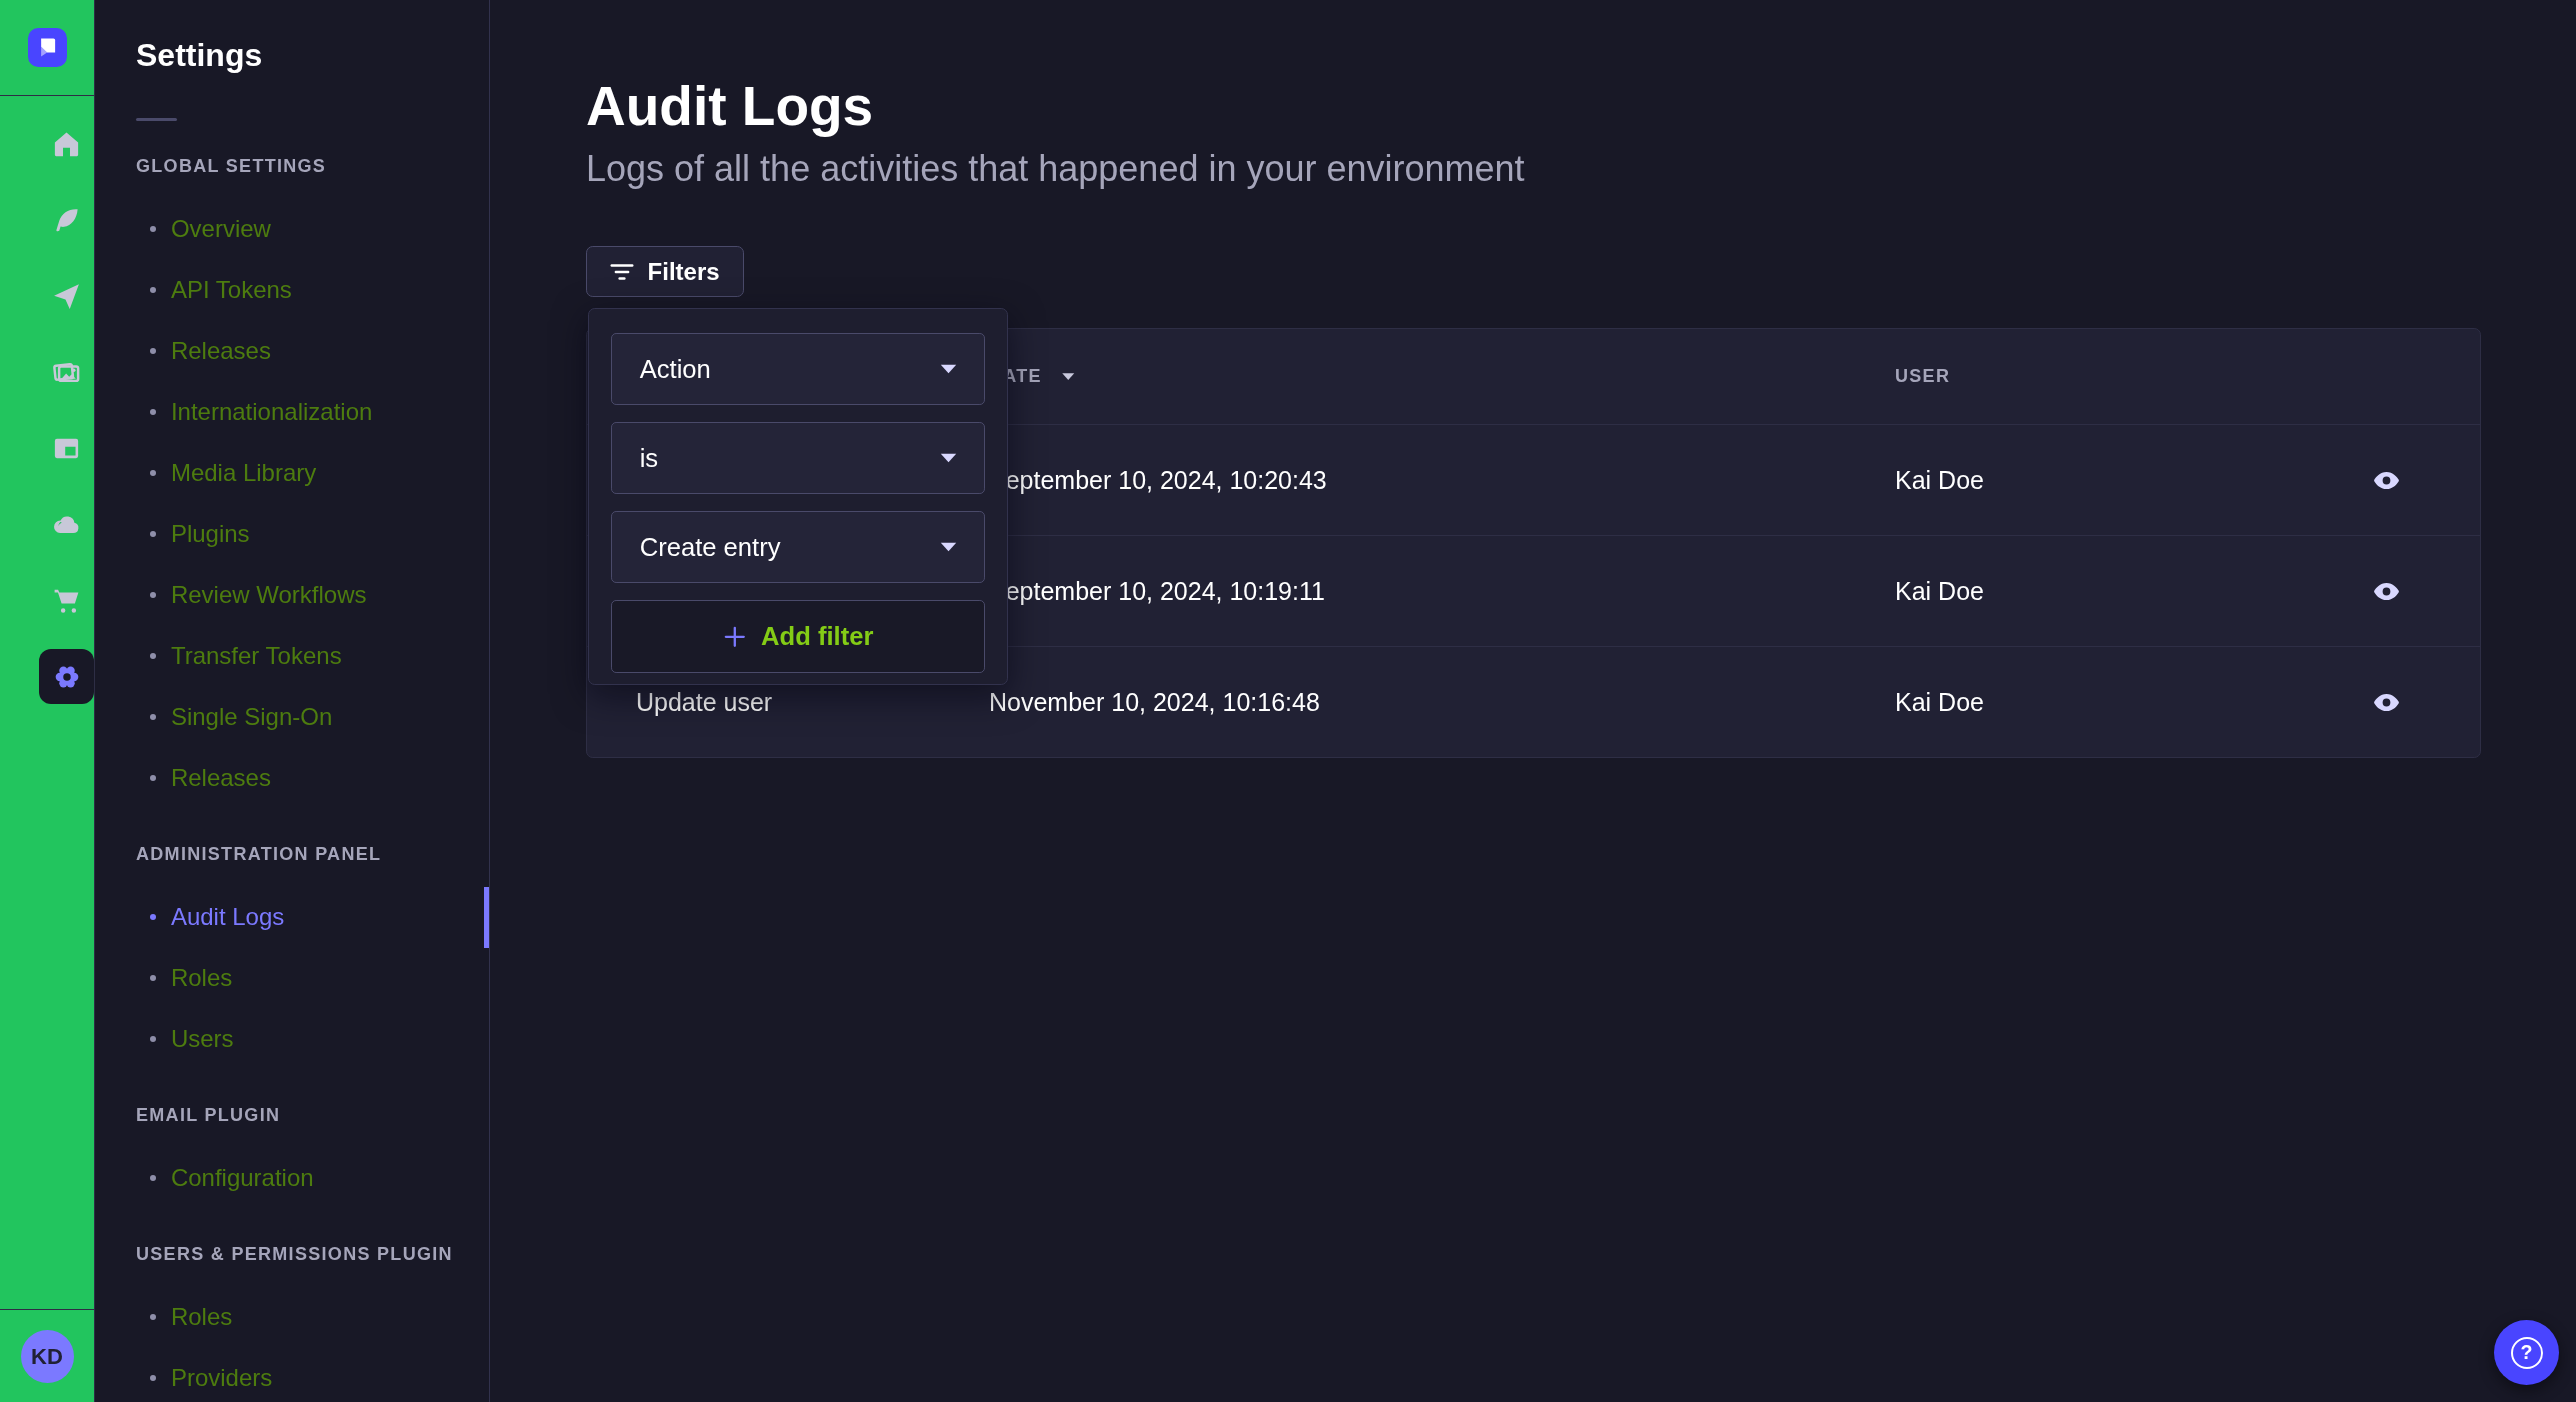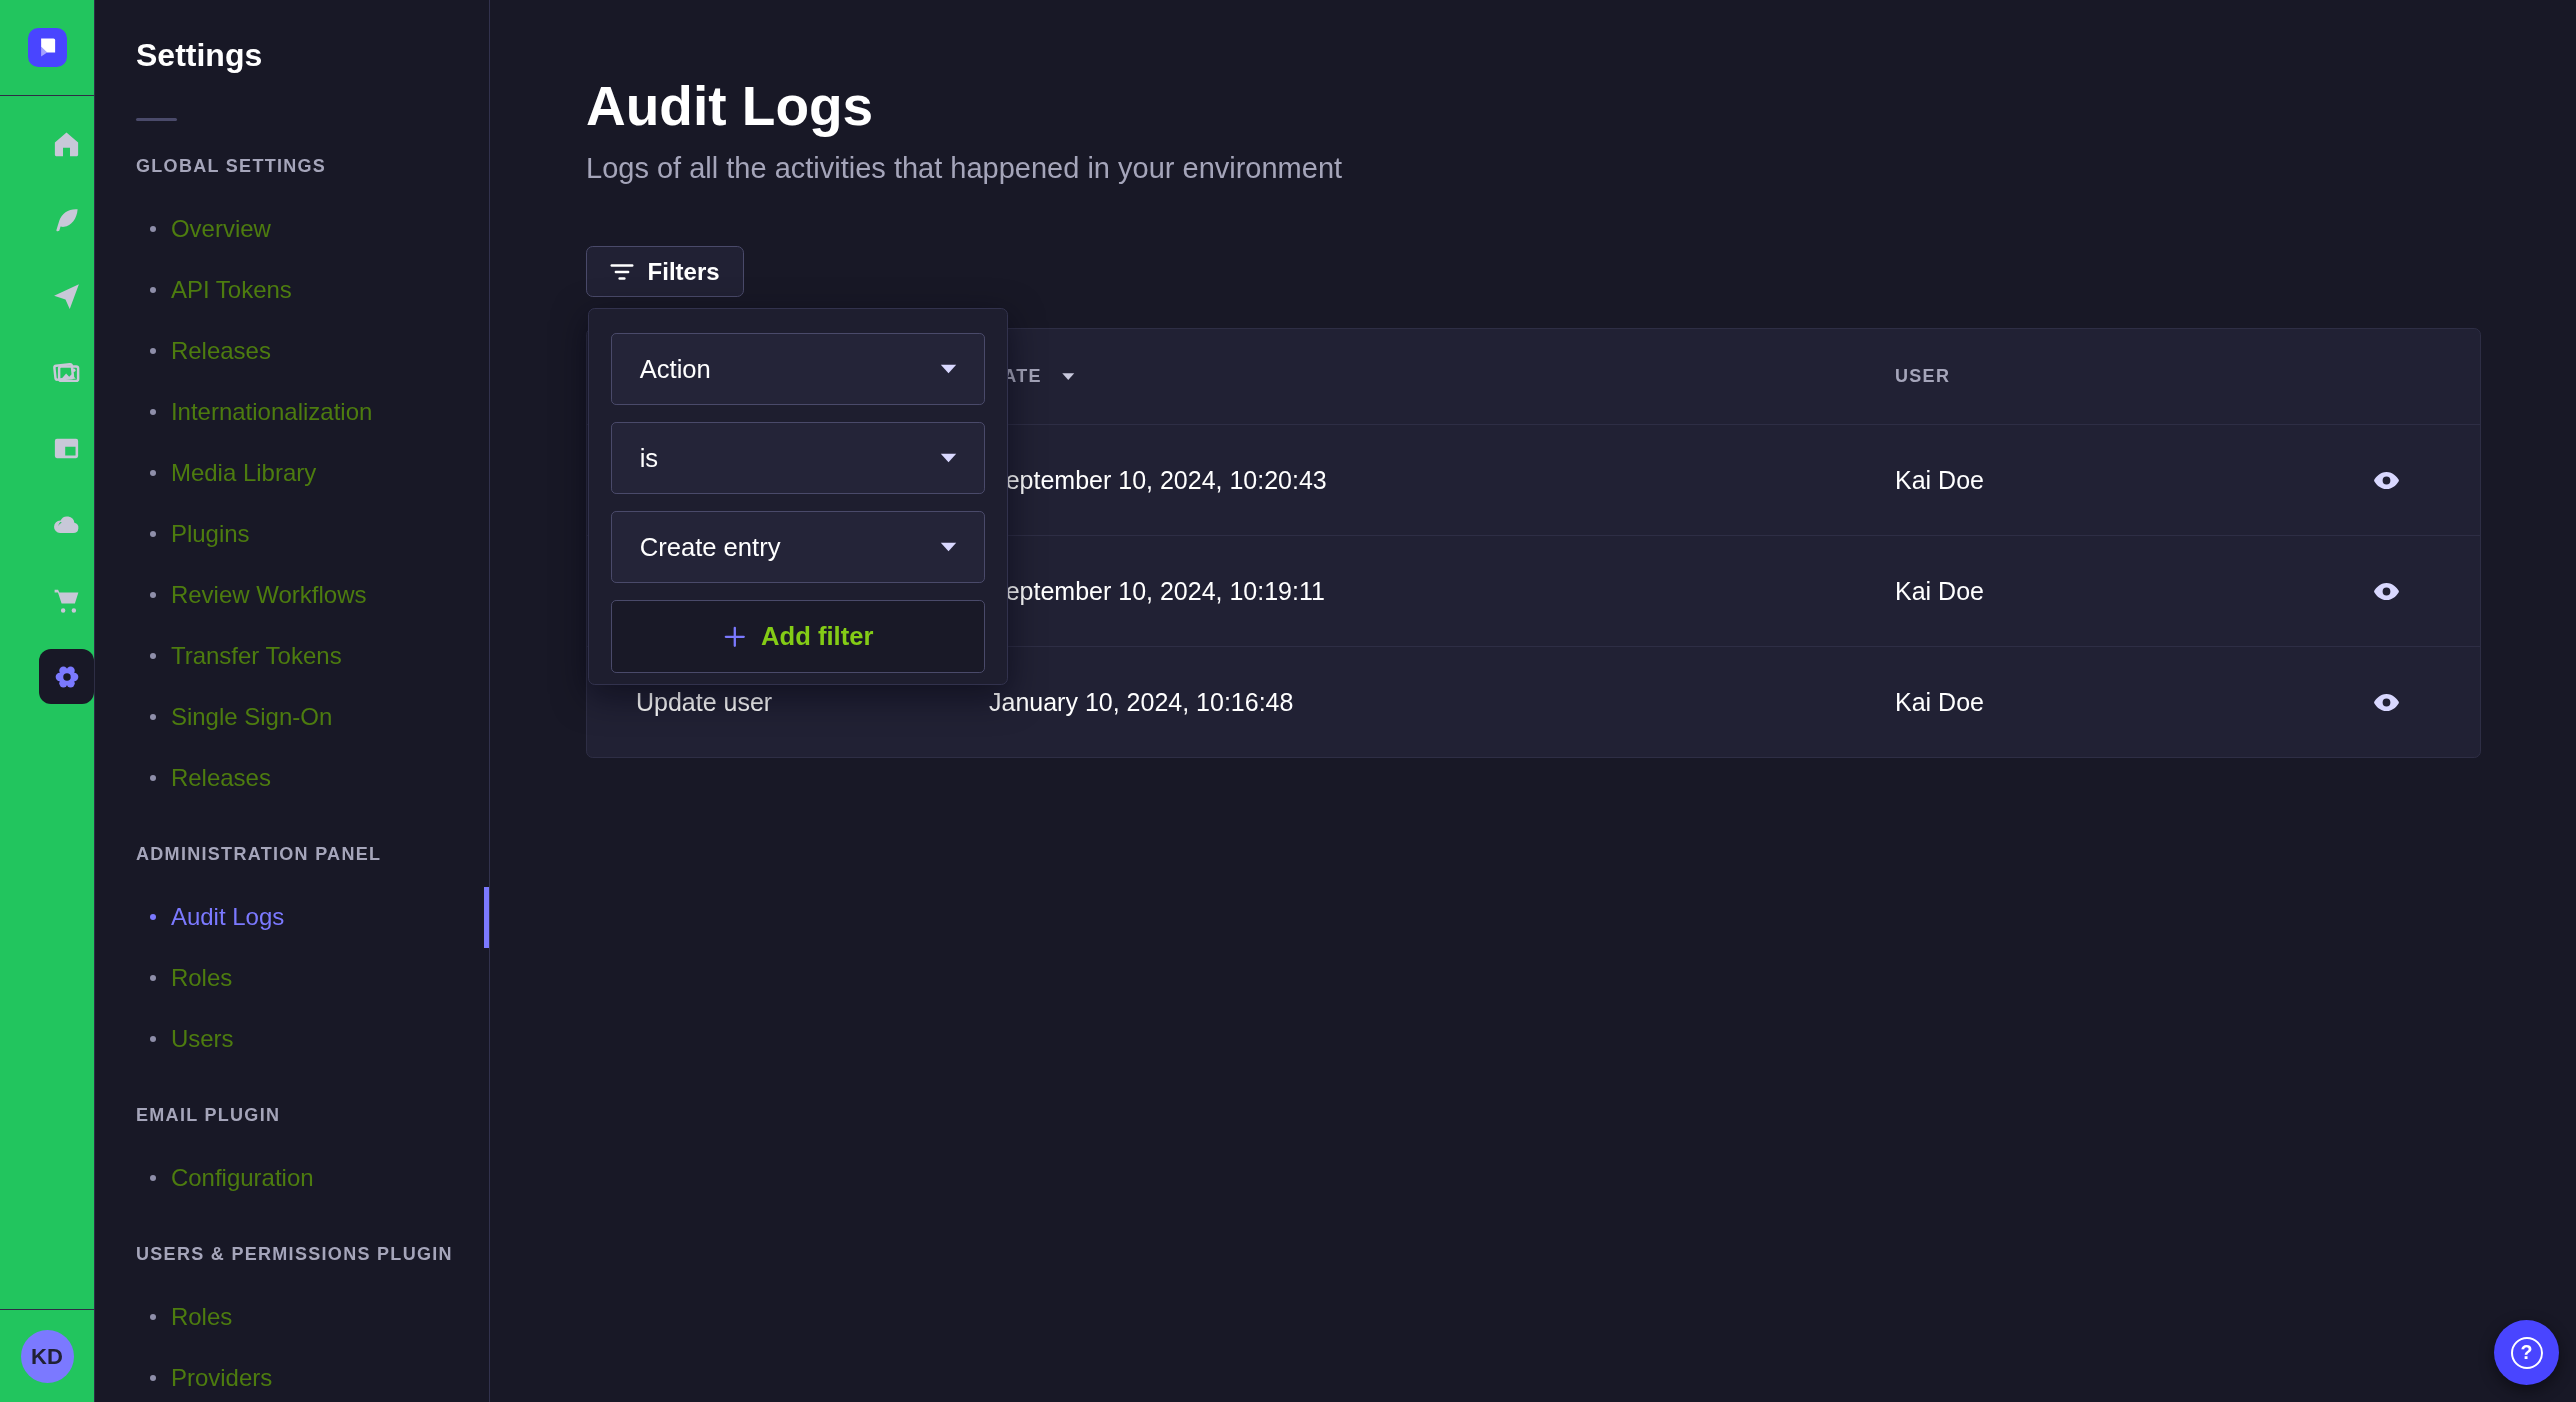--- a/index.html
+++ b/index.html
@@ -66,21 +66,21 @@
   }
   .section li.active { color:#7b79ff; font-weight:500; }
   .section li.active .dot { background:#7b79ff; }
   .section li.active::after {
     content:""; position:absolute; right:-20.4px; top:0; bottom:0; width:5.1px; background:#7b79ff;
   }
 
   
   .main { position:absolute; left:491px; top:0; right:0; bottom:0; padding:0 95px; }
   .page-title { font-size:55px; font-weight:700; line-height:66px; margin-top:73px; }
-  .page-subtitle { font-size:29px; line-height:31.5px; color:#a5a5ba; margin-top:13.6px; }
+  .page-subtitle { font-size:36px; line-height:31.5px; color:#a5a5ba; margin-top:13.6px; }
 
   .filters-area { position:relative; margin-top:62px; height:51px; }
   .filters-btn {
     height:51px; padding:0 23px; display:inline-flex; align-items:center; gap:13.6px;
     background:#212134; border:0.9px solid #4a4a6a; border-radius:6.8px; cursor:pointer;
     color:#fff; font-size:24px; font-weight:600; font-family:inherit;
   }
   .popover {
     position:absolute; left:1.7px; top:62px; width:420px; z-index:5;
     background:#1e1e2f; border:0.9px solid #32324d; border-radius:6.8px;
@@ -381,21 +381,21 @@
         <button class="eye-btn">
           <svg width="27" height="19" viewBox="0 0 32 22">
             <path fill="#d9d8ff" fill-rule="evenodd" d="M16 .8C8.4.8 3.2 7.1 1.5 10.2a1.7 1.7 0 0 0 0 1.6C3.2 14.9 8.4 21.2 16 21.2s12.8-6.3 14.5-9.4a1.7 1.7 0 0 0 0-1.6C28.8 7.1 23.6.8 16 .8zm0 14.8a4.6 4.6 0 1 1 0-9.2 4.6 4.6 0 0 1 0 9.2z"></path>
           </svg>
         </button>
       </div>
     </div>
 
     <div class="trow">
       <div class="cell c1">Update user</div>
-      <div class="cell c2">January 10, 2024, 10:16:48</div>
+      <div class="cell c2">November 10, 2024, 10:16:48</div>
       <div class="cell c3">Kai Doe</div>
       <div class="cell c4">
         <button class="eye-btn">
           <svg width="27" height="19" viewBox="0 0 32 22">
             <path fill="#d9d8ff" fill-rule="evenodd" d="M16 .8C8.4.8 3.2 7.1 1.5 10.2a1.7 1.7 0 0 0 0 1.6C3.2 14.9 8.4 21.2 16 21.2s12.8-6.3 14.5-9.4a1.7 1.7 0 0 0 0-1.6C28.8 7.1 23.6.8 16 .8zm0 14.8a4.6 4.6 0 1 1 0-9.2 4.6 4.6 0 0 1 0 9.2z"></path>
           </svg>
         </button>
       </div>
     </div>
   </section>

